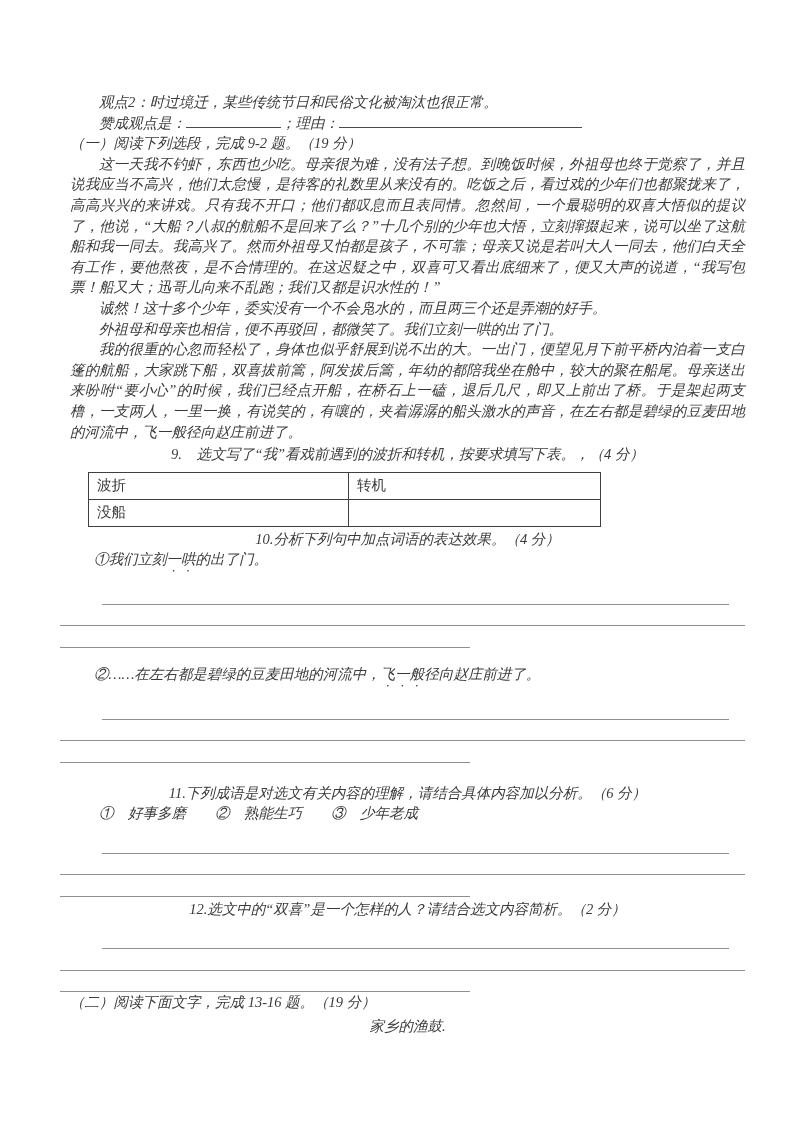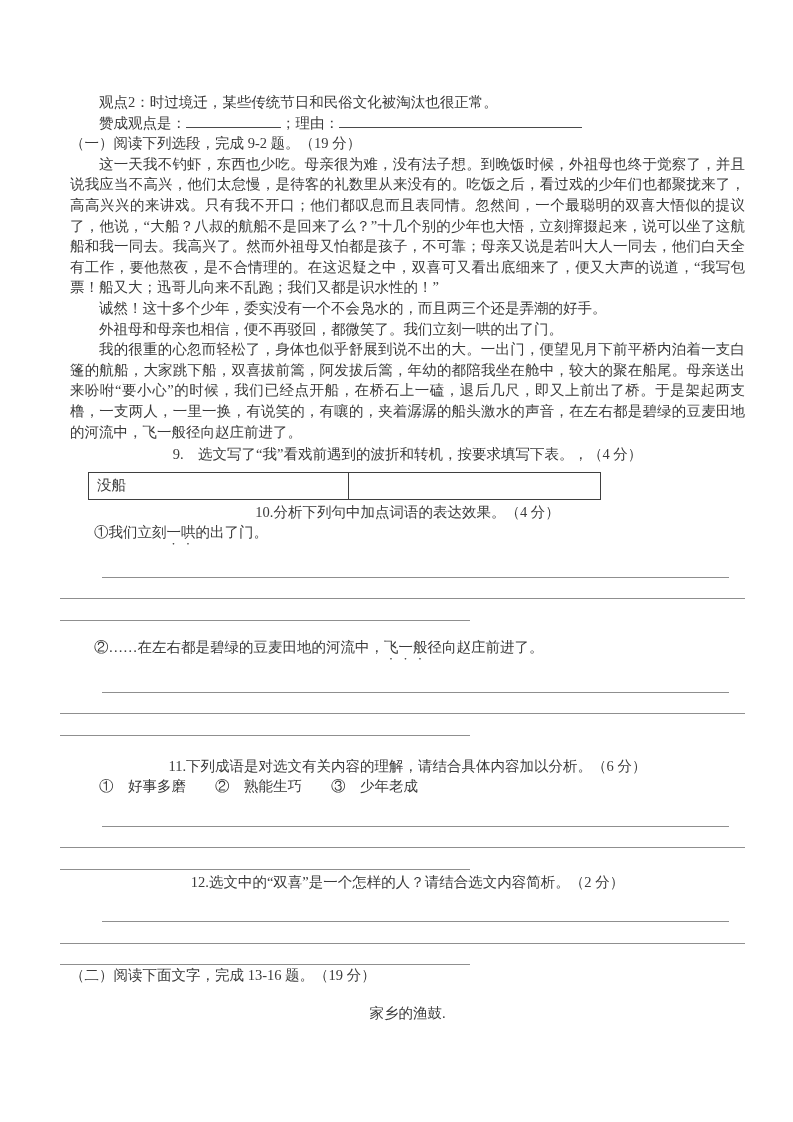--- a/index.html
+++ b/index.html
@@ -9,21 +9,21 @@
     height: 1122px;
     box-sizing: border-box;
     padding: 92px 48px 0 70px;
     background: #ffffff;
     font-family: "Liberation Serif", "DejaVu Serif", serif;
     font-size: 14.5px;
     line-height: 20.6px;
     color: #3a3a3a;
     overflow: hidden;
   }
-  p { margin: 0; }
+  p { margin: 0; font-style: italic; }
   .indent { text-indent: 2em; }
   .para { text-indent: 2em; text-align: justify; }
   .blank { display: inline-block; border-bottom: 1px solid #4a4a4a; height: 13px; vertical-align: baseline; }
   .blank-1 { width: 95px; }
   .blank-2 { width: 243px; }
   .q { margin-top: 2px; text-align: center; }
   table.q9 { border-collapse: collapse; margin: 7px 0 2px 18px; table-layout: fixed; }
   table.q9 td {
     border: 1.5px solid #3f3f3f;
     height: 26px;
@@ -39,21 +39,21 @@
     -webkit-text-emphasis: filled dot #3a3a3a;
     -webkit-text-emphasis-position: under right;
     text-emphasis: filled dot #3a3a3a;
     text-emphasis-position: under right;
   }
   .ans-line { height: 20.6px; border-bottom: 1px solid #8f8f8f; }
   .ans-line.a { margin-left: 32px; margin-right: 16px; margin-top: 8px; }
   .ans-line.b { margin-left: -10px; }
   .ans-line.c { margin-left: -10px; width: 410px; }
   .idioms { text-indent: 2em; }
-  .part2-title { text-align: center; margin-top: 17px; }
+  .part2-title { text-align: center; margin-top: 3px; }
 </style>
 </head>
 <body>
 
 <div class="page">
 
   <p class="indent">观点2：时过境迁，某些传统节日和民俗文化被淘汰也很正常。</p>
 
   <p class="indent"><span>赞成观点是：</span><span class="blank blank-1"></span><span>；理由：</span><span class="blank blank-2"></span></p>
 
@@ -64,20 +64,24 @@
     <p class="para">这一天我不钓虾，东西也少吃。母亲很为难，没有法子想。到晚饭时候，外祖母也终于觉察了，并且说我应当不高兴，他们太怠慢，是待客的礼数里从来没有的。吃饭之后，看过戏的少年们也都聚拢来了，高高兴兴的来讲戏。只有我不开口；他们都叹息而且表同情。忽然间，一个最聪明的双喜大悟似的提议了，他说，“大船？八叔的航船不是回来了么？”十几个别的少年也大悟，立刻撺掇起来，说可以坐了这航船和我一同去。我高兴了。然而外祖母又怕都是孩子，不可靠；母亲又说是若叫大人一同去，他们白天全有工作，要他熬夜，是不合情理的。在这迟疑之中，双喜可又看出底细来了，便又大声的说道，“我写包票！船又大；迅哥儿向来不乱跑；我们又都是识水性的！”</p>
     <p class="para">诚然！这十多个少年，委实没有一个不会凫水的，而且两三个还是弄潮的好手。</p>
     <p class="para">外祖母和母亲也相信，便不再驳回，都微笑了。我们立刻一哄的出了门。</p>
     <p class="para">我的很重的心忽而轻松了，身体也似乎舒展到说不出的大。一出门，便望见月下前平桥内泊着一支白篷的航船，大家跳下船，双喜拔前篙，阿发拔后篙，年幼的都陪我坐在舱中，较大的聚在船尾。母亲送出来吩咐“要小心”的时候，我们已经点开船，在桥石上一磕，退后几尺，即又上前出了桥。于是架起两支橹，一支两人，一里一换，有说笑的，有嚷的，夹着潺潺的船头激水的声音，在左右都是碧绿的豆麦田地的河流中，飞一般径向赵庄前进了。</p>
   </div>
 
   <p class="q">9.　选文写了“我”看戏前遇到的波折和转机，按要求填写下表。，（4 分）</p>
 
   <table class="q9">
     <tbody>
+      <tr>
+        <td class="c1">波折</td>
+        <td class="c2">转机</td>
+      </tr>
       <tr>
         <td class="c1">没船</td>
         <td class="c2"></td>
       </tr>
     </tbody>
   </table>
 
   <p class="q">10.分析下列句中加点词语的表达效果。（4 分）</p>
 
   <p class="item item-first"><span>①我们立刻</span><span class="em-dot">一哄</span><span>的出了门。</span></p>

